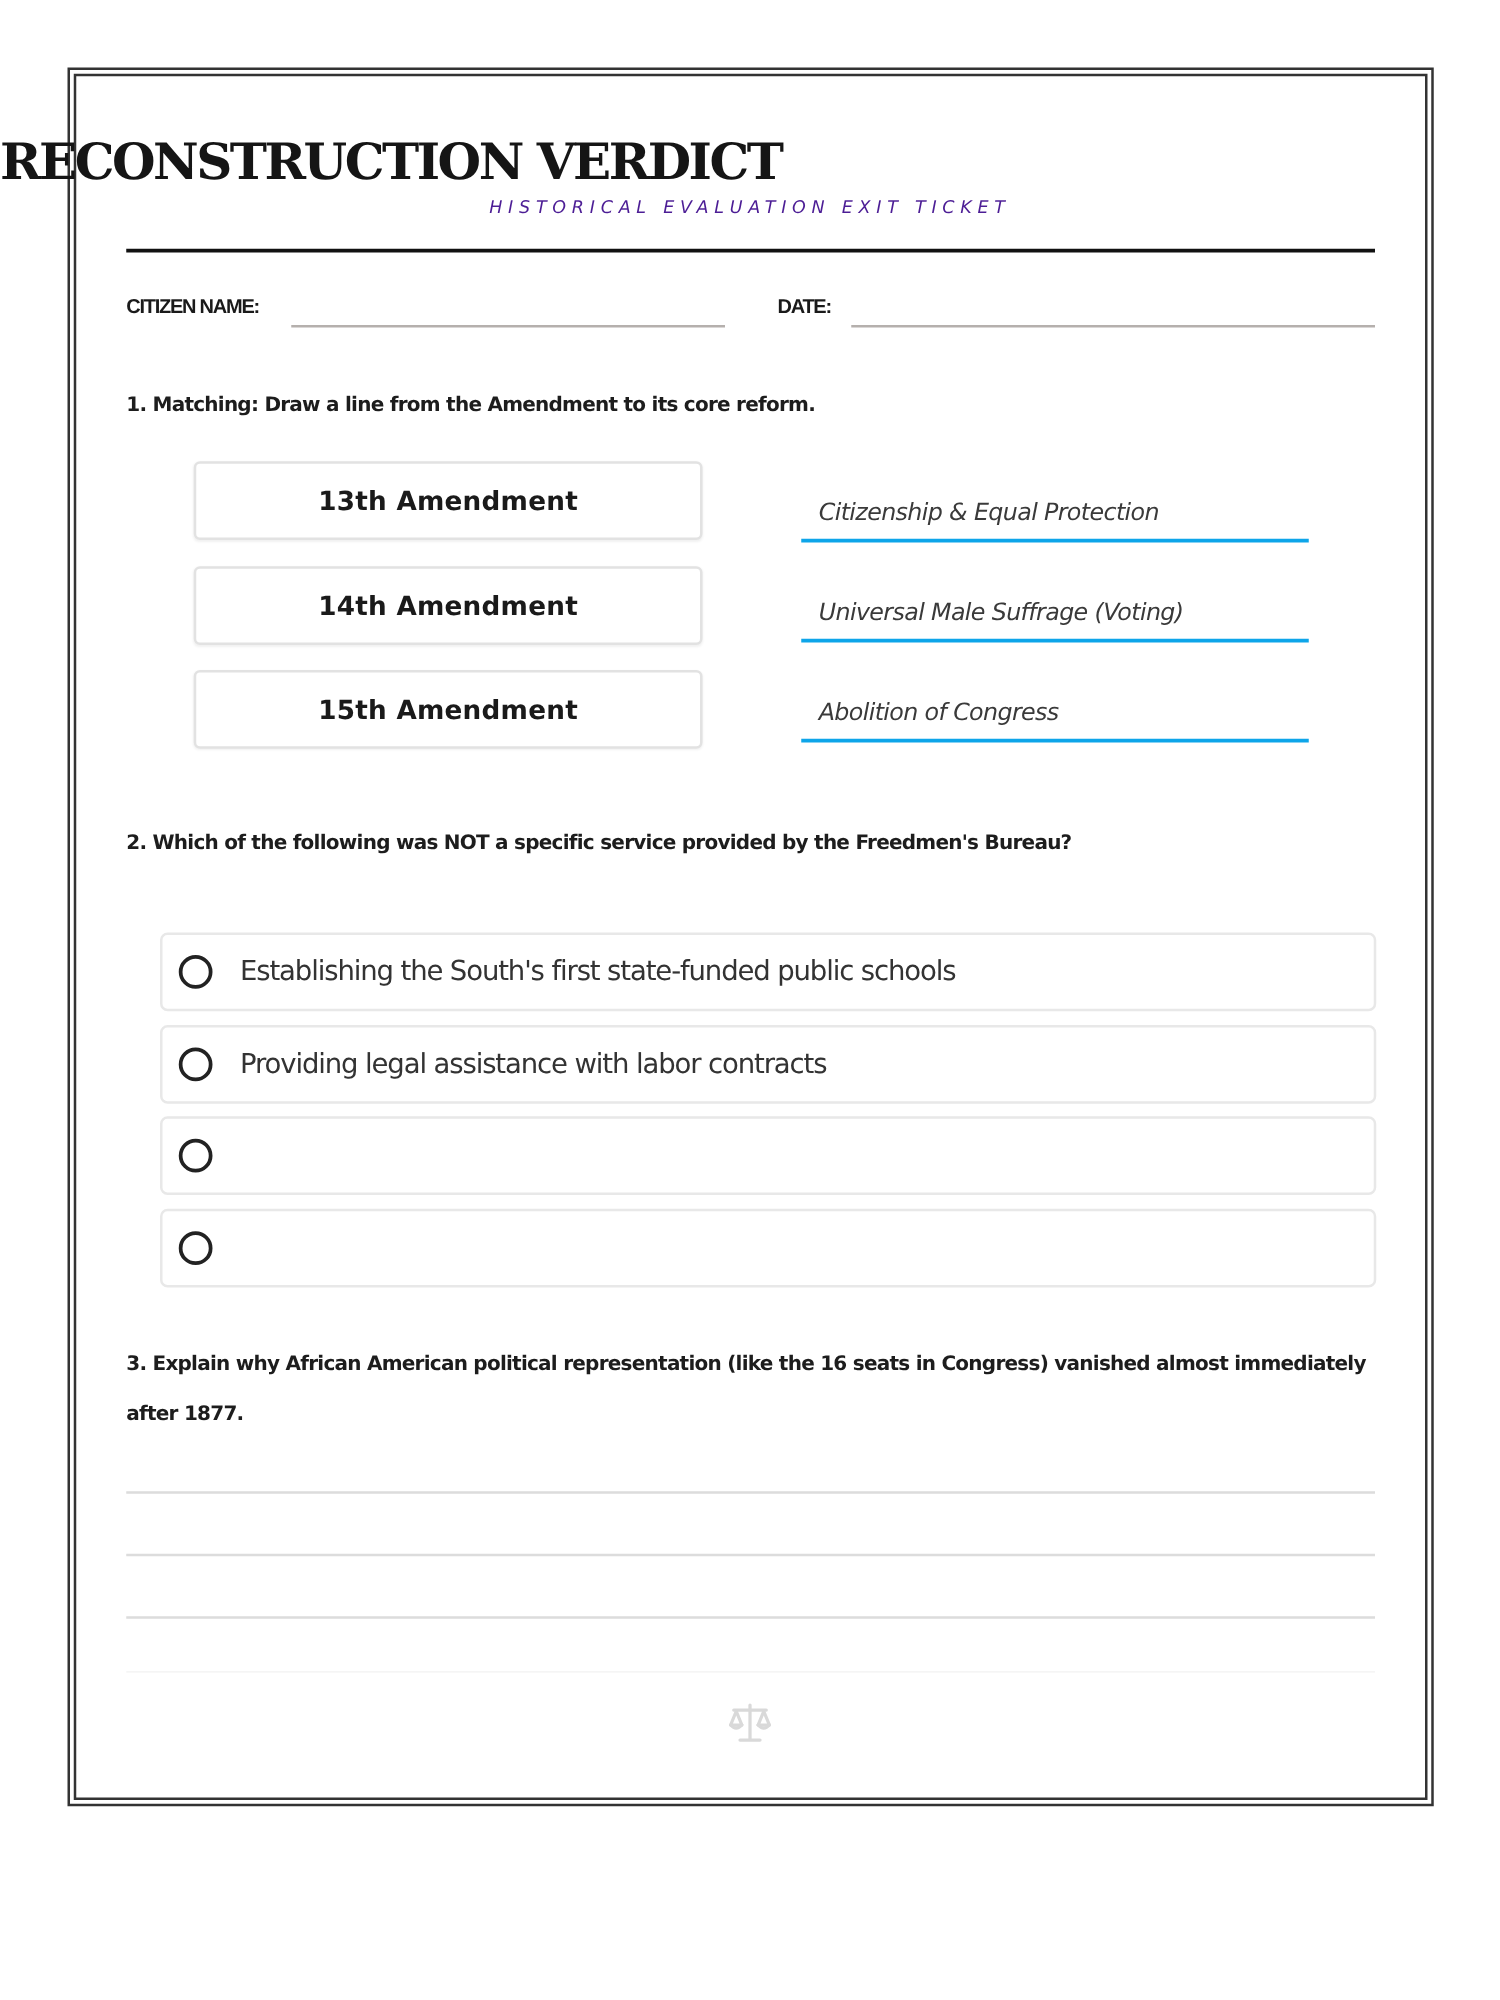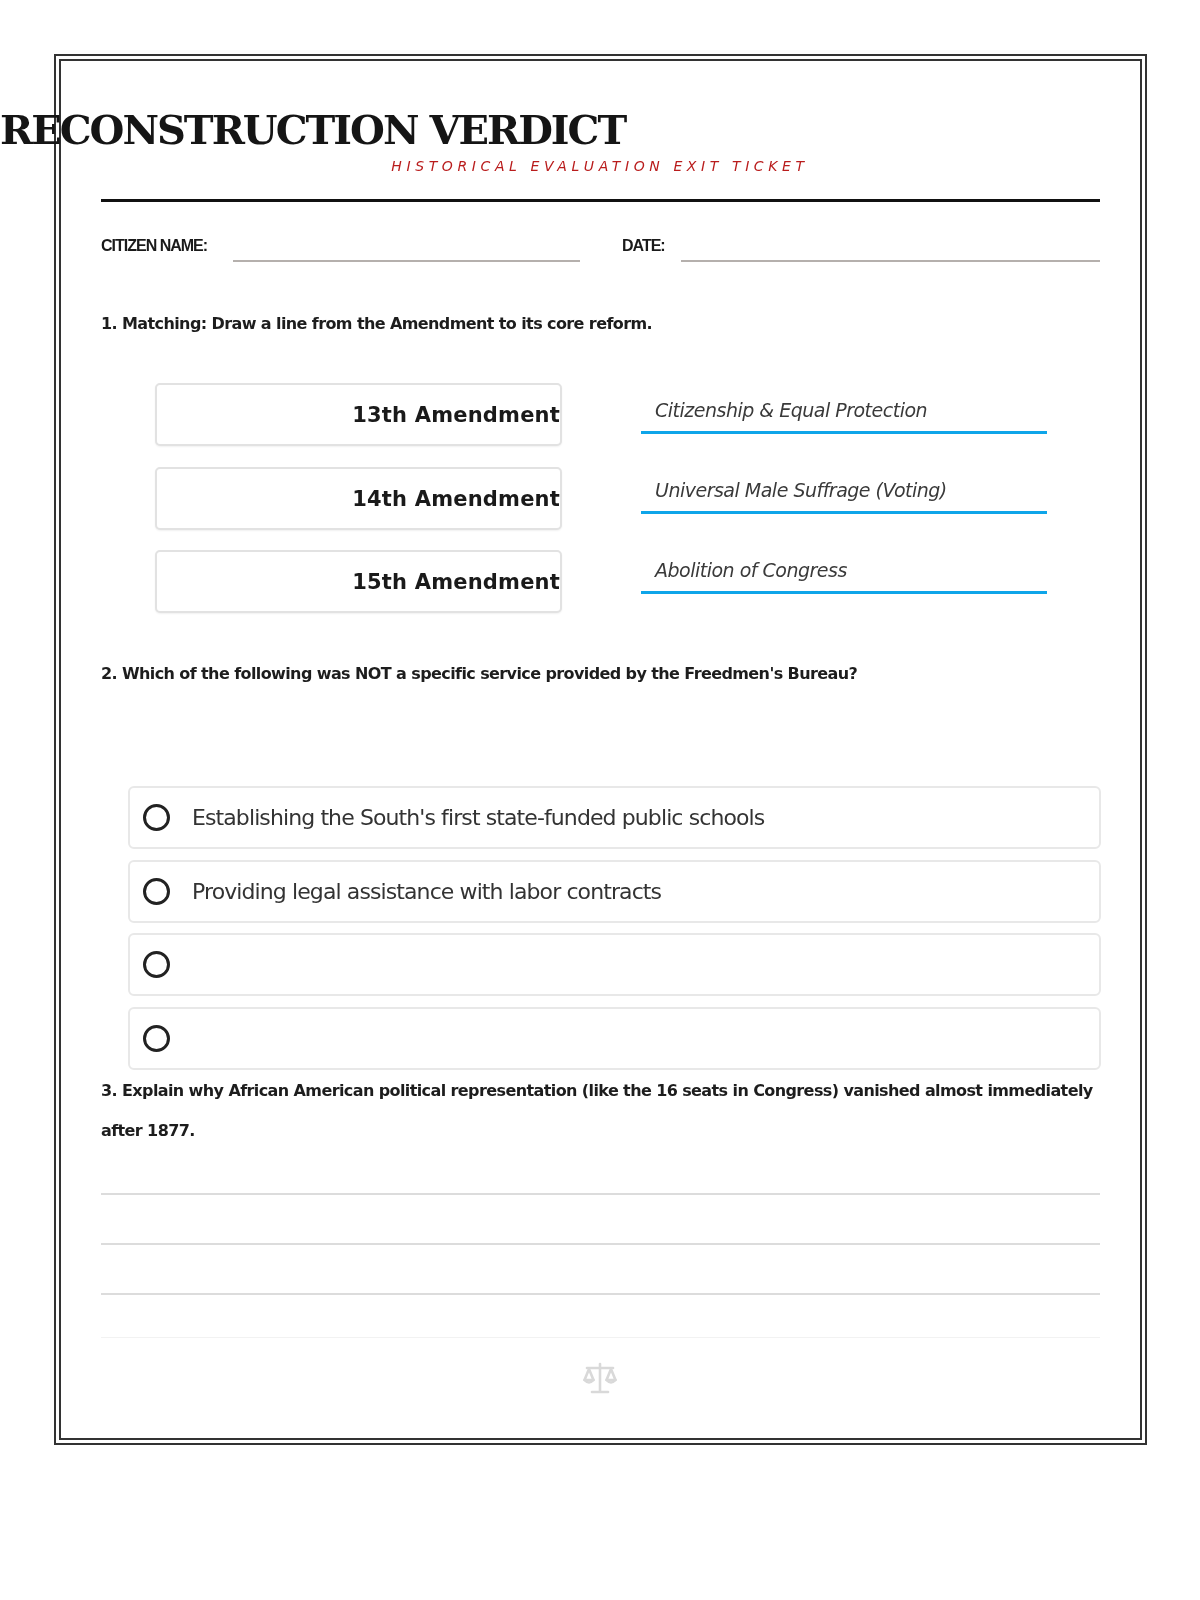--- a/index.html
+++ b/index.html
@@ -4,36 +4,36 @@
 <style>
   html, body { margin: 0; padding: 0; background: #ffffff; }
   body { width: 1200px; height: 1600px; position: relative; overflow: hidden; font-family: "Liberation Sans", sans-serif; color: #222; }
 
   .frame-outer { position: absolute; left: 54px; top: 54px; width: 1089px; height: 1387px; border: 2px solid #333; }
   .frame-inner { position: absolute; left: 3px; top: 3px; right: 3px; bottom: 3px; border: 2px solid #333; }
 
   .title { position: absolute; left: 0; width: 1200px; top: 104px; text-align: left;
            font-family: "DejaVu Serif", serif; font-weight: bold; font-size: 40px; letter-spacing: -2px; color: #151515; line-height: 52px; }
   .subtitle { position: absolute; left: 0; width: 1200px; top: 156px; text-align: center;
-              font-family: "DejaVu Sans", sans-serif; font-style: italic; font-size: 14px; letter-spacing: 4.6px; color: #b91c1c; line-height: 20px; }
+              font-family: "DejaVu Sans", sans-serif; font-style: italic; font-size: 14px; letter-spacing: 4.6px; color: #4c1d95; line-height: 20px; }
   .title-rule { position: absolute; left: 101px; width: 999px; top: 199px; height: 3px; background: #111; }
 
   .field-label { position: absolute; top: 236px; font-family: Liberation Sans, sans-serif; font-weight: bold; font-size: 16px; letter-spacing: -1px; color: #1a1a1a; line-height: 20px; }
   .field-line { position: absolute; top: 260px; height: 2px; background: #b5b0ad; }
 
   .q-heading { position: absolute; left: 101px; width: 1000px; font-family: "DejaVu Sans", sans-serif; font-weight: bold; font-size: 16px; color: #1d1d1d; line-height: 40px; letter-spacing: -0.6px; }
 
   .amend-box { position: absolute; left: 155px; width: 403px; height: 59px; border: 2px solid #e2e2e2; border-radius: 5px; background: #fff;
-               box-shadow: 0 1px 2px rgba(0,0,0,0.06); display: flex; align-items: center; justify-content: flex-end;
-               font-family: "DejaVu Sans", sans-serif; font-weight: bold; font-size: 21px; color: #1a1a1a; letter-spacing: 0.2px; margin-top: 14px; }
+               box-shadow: 0 1px 2px rgba(0,0,0,0.06); display: flex; align-items: center; justify-content: center;
+               font-family: "DejaVu Sans", sans-serif; font-weight: bold; font-size: 21px; color: #1a1a1a; letter-spacing: 0.2px; }
   .reform { position: absolute; left: 641px; width: 406px; height: 44px; border-bottom: 3px solid #0ea5e9; }
   .reform span { position: absolute; left: 14px; bottom: 10px; font-family: "DejaVu Sans", sans-serif; font-style: italic; font-size: 19px; color: #3a3a3a; letter-spacing: -0.5px; }
 
   .option { position: absolute; left: 128px; width: 969px; height: 59px; border: 2px solid #e8e8e8; border-radius: 6px; background: #fff;
-            display: flex; align-items: center; margin-top: 40px; }
+            display: flex; align-items: center; }
   .radio { position: absolute; left: 13px; top: 16px; width: 21px; height: 21px; border: 3px solid #222; border-radius: 50%; box-sizing: content-box; }
   .option-text { position: absolute; left: 62px; top: 0; line-height: 59px; font-family: "DejaVu Sans", sans-serif; font-size: 22px; color: #333; letter-spacing: -0.9px; white-space: nowrap; }
 
   .write-line { position: absolute; left: 101px; width: 999px; height: 2px; background: #dcdcdc; }
   .footer-line { position: absolute; left: 101px; width: 999px; top: 1337px; height: 1px; background: #f2f2f2; }
   .scales { position: absolute; left: 582px; top: 1361px; width: 36px; height: 34px; }
 </style>
 </head>
 <body>
 

